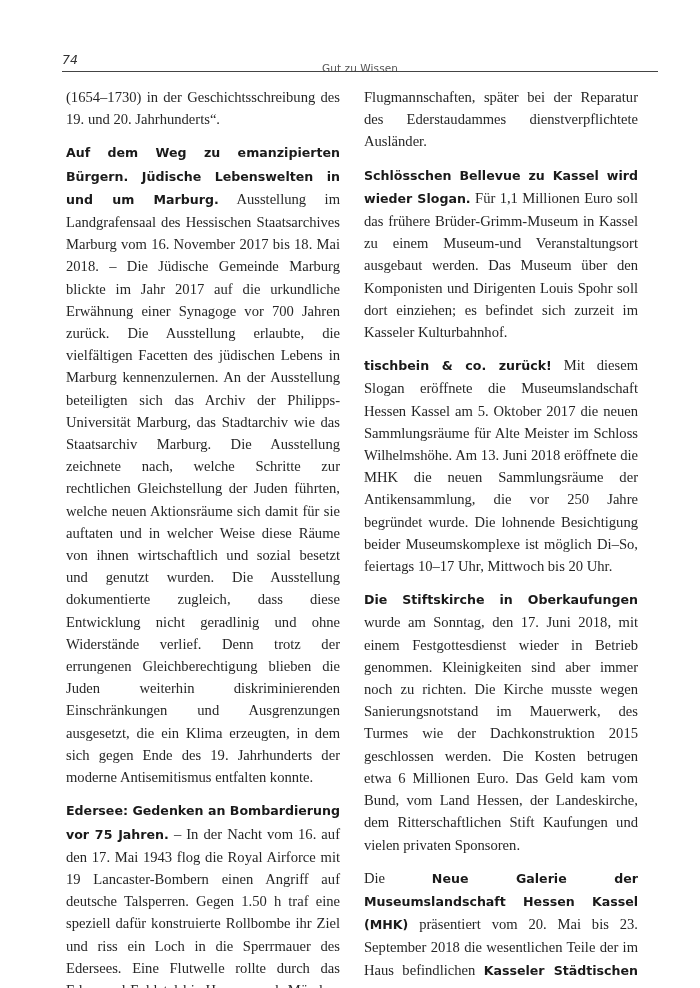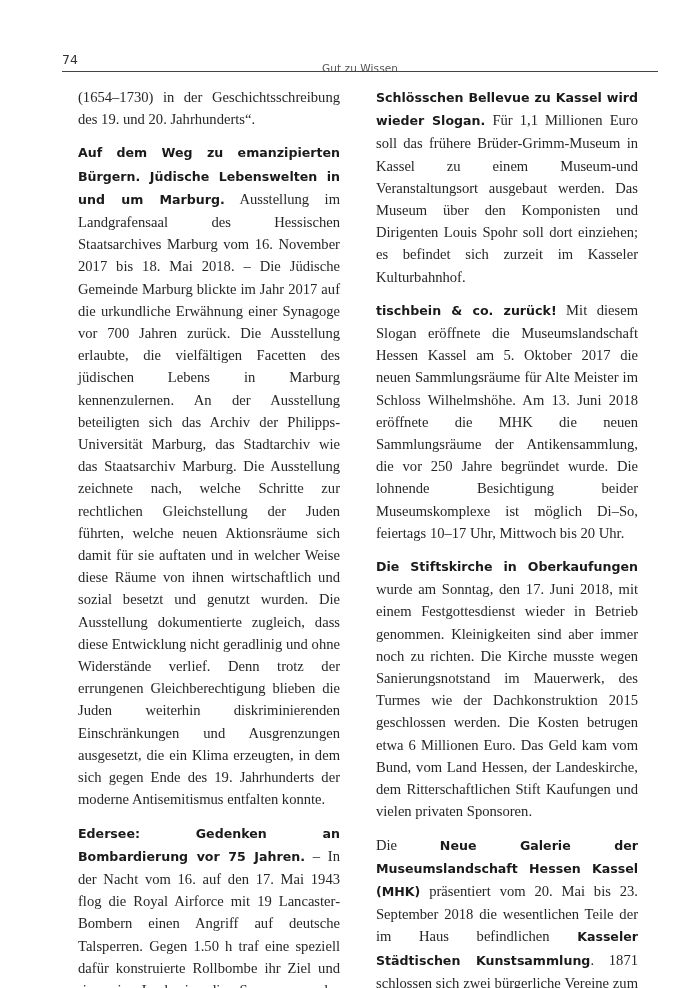--- a/index.html
+++ b/index.html
@@ -1,39 +1,40 @@
 <!DOCTYPE html>
 <html><head>
 <meta charset="utf-8">
 <style>
   html, body { margin: 0; padding: 0; background: #ffffff; }
   body { width: 700px; height: 988px; position: relative; overflow: hidden; color: #222; }
   .header { position: absolute; left: 62px; right: 42px; top: 52px; height: 20px; }
-  .page-num { position: absolute; left: 0; top: 0; font-family: "DejaVu Sans", sans-serif; font-size: 12.5px; color: #333; }
+  .page-num { position: absolute; left: 0; top: 0; font-family: "DejaVu Sans", sans-serif; font-size: 12.5px; color: #333; font-style: italic; }
   .running-title { position: absolute; left: 0; right: 0; top: 10px; text-align: center; font-family: "DejaVu Sans", sans-serif; font-size: 10.5px; color: #555; letter-spacing: 0.1px; }
   .rule { position: absolute; left: 62px; right: 42px; top: 71px; height: 1px; background: #444; }
   .col { position: absolute; top: 86px; width: 278px; font-family: "Liberation Serif", serif; font-size: 14.6px; line-height: 22.2px; text-align: justify; hyphens: manual; color: #262626; }
   .col-left { left: 62px; }
   .col-right { left: 360px; }
-  .col p { margin: 0 0 11px 16px; }
+  .col p { margin: 0 0 11px 4px; }
   .b { font-family: "DejaVu Sans", sans-serif; font-weight: bold; font-size: 12.6px; color: #1a1a1a; }
 </style>
 </head>
 <body>
 
 <div class="header">
   <span class="page-num">74</span>
   <div class="running-title">Gut zu Wissen</div>
 </div>
 <div class="rule"></div>
 
 <div class="col col-left">
   <p><span>(1654–1730) in der Geschichtsschreibung des 19. und 20. Jahrhunderts“.</span></p>
   <p><span class="b">Auf dem Weg zu emanzipierten Bürgern. Jüdische Lebenswelten in und um Marburg.</span><span> Ausstellung im Landgrafensaal des Hessischen Staatsarchives Marburg vom 16. November 2017 bis 18. Mai 2018. – Die Jüdische Gemeinde Marburg blickte im Jahr 2017 auf die urkundliche Erwähnung einer Synagoge vor 700 Jahren zurück. Die Ausstellung erlaubte, die vielfältigen Facetten des jüdischen Lebens in Marburg kennenzulernen. An der Ausstellung beteiligten sich das Archiv der Philipps-Universität Marburg, das Stadtarchiv wie das Staatsarchiv Marburg. Die Ausstellung zeichnete nach, welche Schritte zur rechtlichen Gleichstellung der Juden führten, welche neuen Aktionsräume sich damit für sie auftaten und in welcher Weise diese Räume von ihnen wirtschaftlich und sozial besetzt und genutzt wurden. Die Ausstellung dokumentierte zugleich, dass diese Entwicklung nicht geradlinig und ohne Widerstände verlief. Denn trotz der errungenen Gleichberechtigung blieben die Juden weiterhin diskriminierenden Einschränkungen und Ausgrenzungen ausgesetzt, die ein Klima erzeugten, in dem sich gegen Ende des 19. Jahrhunderts der moderne Antisemitismus entfalten konnte.</span></p>
   <p><span class="b">Edersee: Gedenken an Bombardierung vor 75 Jahren.</span><span> – In der Nacht vom 16. auf den 17. Mai 1943 flog die Royal Airforce mit 19 Lancaster-Bombern einen Angriff auf deutsche Talsperren. Gegen 1.50 h traf eine speziell dafür konstruierte Rollbombe ihr Ziel und riss ein Loch in die Sperrmauer des Edersees. Eine Flutwelle rollte durch das Eder- und Fuldatal bis Hannoversch Münden, verwüstete Dörfer und riss etwa 18 Menschen in den Tod. Es starben durch Abschuss auch Airforce</span></p>
 </div>
 
 <div class="col col-right">
+  <p><span>Flugmannschaften, später bei der Reparatur des Ederstaudammes dienstverpflichtete Ausländer.</span></p>
   <p><span class="b">Schlösschen Bellevue zu Kassel wird wieder Slogan.</span><span> Für 1,1 Millionen Euro soll das frühere Brüder-Grimm-Museum in Kassel zu einem Museum-und Veranstaltungsort ausgebaut werden. Das Museum über den Komponisten und Dirigenten Louis Spohr soll dort einziehen; es befindet sich zurzeit im Kasseler Kulturbahnhof.</span></p>
   <p><span class="b">tischbein &amp; co. zurück!</span><span> Mit diesem Slogan eröffnete die Museumslandschaft Hessen Kassel am 5. Oktober 2017 die neuen Sammlungsräume für Alte Meister im Schloss Wilhelmshöhe. Am 13. Juni 2018 eröffnete die MHK die neuen Sammlungsräume der Antikensammlung, die vor 250 Jahre begründet wurde. Die lohnende Besichtigung beider Museumskomplexe ist möglich Di–So, feiertags 10–17 Uhr, Mittwoch bis 20 Uhr.</span></p>
   <p><span class="b">Die Stiftskirche in Oberkaufungen</span><span> wurde am Sonntag, den 17. Juni 2018, mit einem Festgottesdienst wieder in Betrieb genommen. Kleinigkeiten sind aber immer noch zu richten. Die Kirche musste wegen Sanierungsnotstand im Mauerwerk, des Turmes wie der Dachkonstruktion 2015 geschlossen werden. Die Kosten betrugen etwa 6 Millionen Euro. Das Geld kam vom Bund, vom Land Hessen, der Landeskirche, dem Ritterschaftlichen Stift Kaufungen und vielen privaten Sponsoren.</span></p>
   <p><span>Die </span><span class="b">Neue Galerie der Museumslandschaft Hessen Kassel (MHK)</span><span> präsentiert vom 20. Mai bis 23. September 2018 die wesentlichen Teile der im Haus befindlichen </span><span class="b">Kasseler Städtischen Kunstsammlung</span><span>. 1871 schlossen sich zwei bürgerliche Vereine zum „Kunstverein zu Cassel“ zusammen. Ihre 1911 der Stadt</span></p>
 </div>
 
 </body></html>

